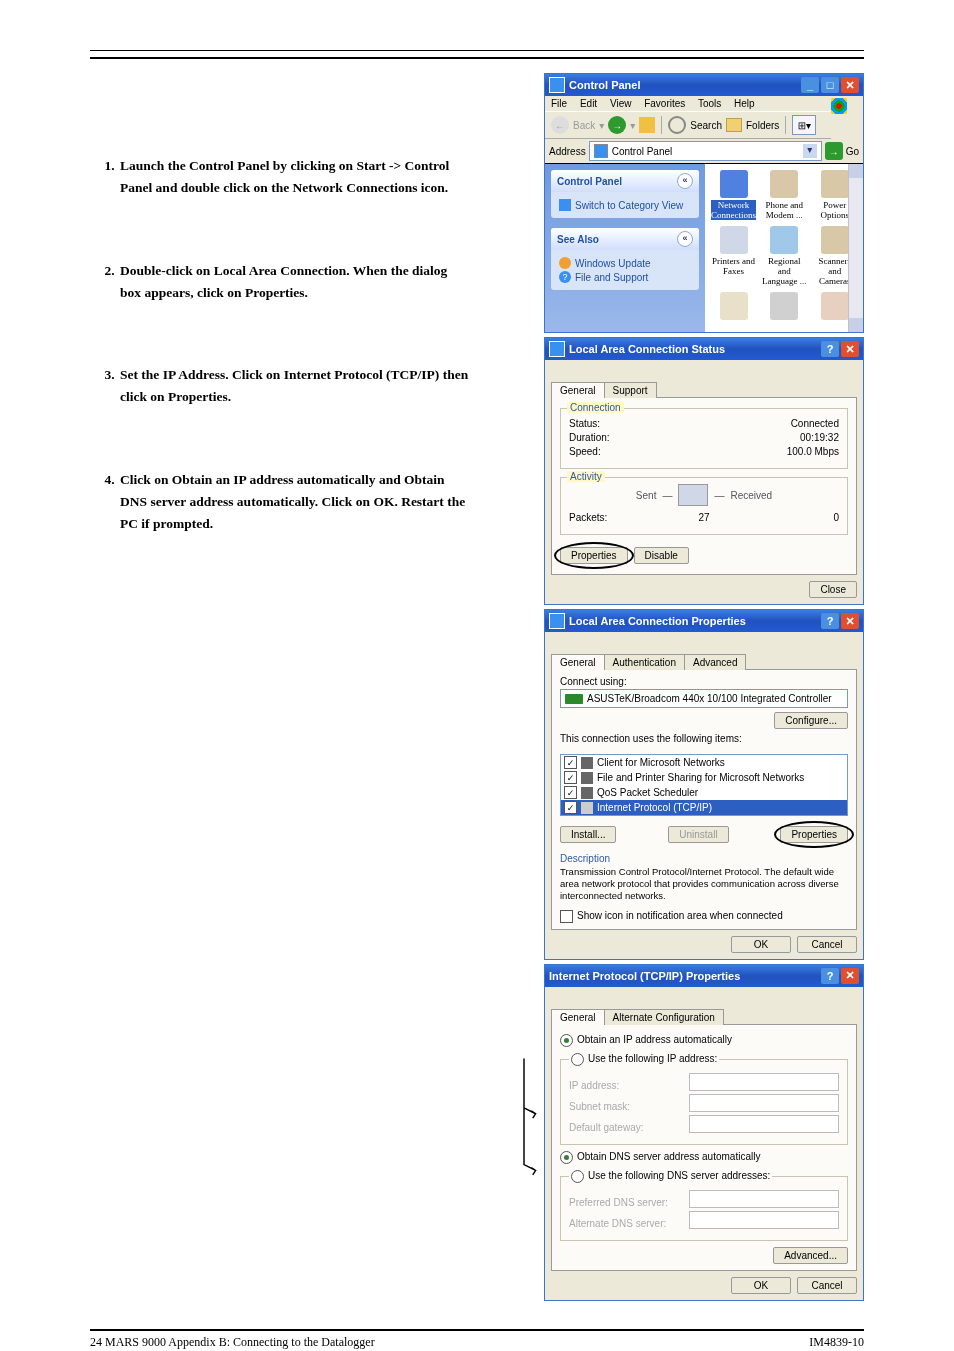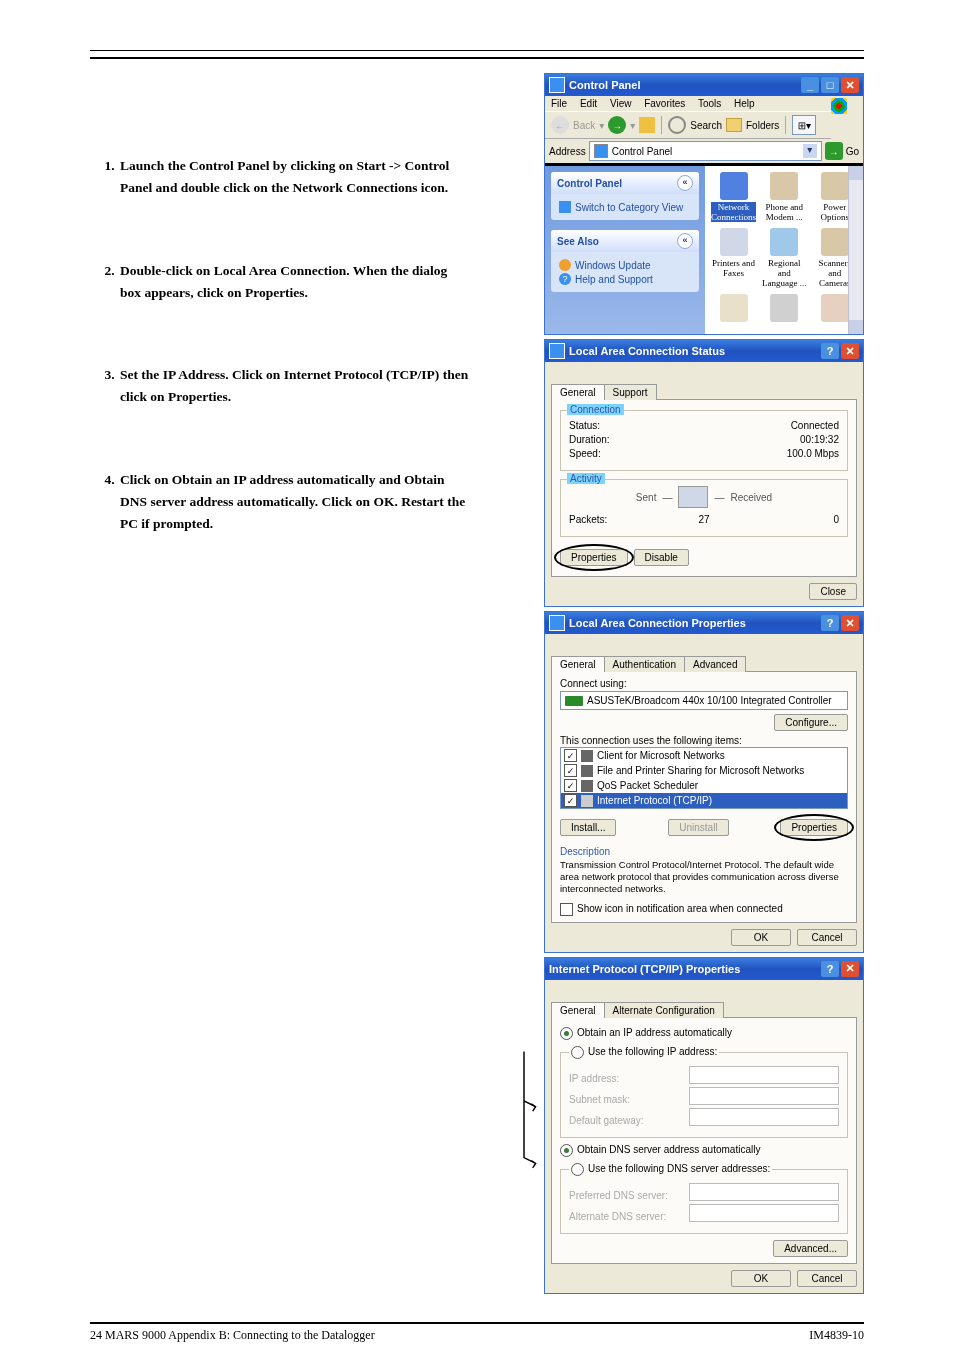--- a/index.html
+++ b/index.html
@@ -29,21 +29,21 @@
   .menubar .logo { float:right; width:16px; height:16px; background:radial-gradient(circle,#f00 0 25%,#0a0 25% 50%,#09f 50% 75%,#fc0 75%); border-radius:2px; }
   .toolbar { background:#ece9d8; border-top:1px solid #fff; border-bottom:1px solid #aaa; padding:3px 6px; display:flex; align-items:center; gap:4px; font-size:10px; }
   .toolbar .circ { width:18px;height:18px;border-radius:50%;display:flex;align-items:center;justify-content:center;color:#fff;font-weight:bold; }
   .toolbar .back { background:#ddd;color:#999; }
   .toolbar .fwd { background:#2c9a2c; }
   .toolbar .up { width:16px;height:16px;background:#f0c040; }
   .toolbar .sep { width:1px;height:18px;background:#aaa;margin:0 2px; }
   .toolbar .mag { width:14px;height:14px;border:2px solid #888;border-radius:50%;position:relative; }
   .toolbar .fld { width:14px;height:12px;background:#f0d070;border:1px solid #c0a040; }
   .toolbar .view { width:22px;height:18px;border:1px solid #7a98c0;display:flex;align-items:center;justify-content:center;background:#f5f5fa; }
-  .addrbar { display:flex; align-items:center; padding:2px 4px; background:#ece9d8; border-bottom:3px solid #000000; font-size:10px; gap:3px; }
+  .addrbar { display:flex; align-items:center; padding:2px 4px; background:#ece9d8; border-bottom:1px solid #000000; font-size:10px; gap:3px; }
   .addrbar .addrbox { flex:1; background:#fff; border:1px solid #7a98c0; height:18px; display:flex; align-items:center; padding:0 4px; }
   .addrbar .go { width:18px;height:18px;background:#2c9a2c;border-radius:3px;color:#fff;display:flex;align-items:center;justify-content:center;font-weight:bold; }
   .cpbody { display:flex; height:168px; background:#fff; }
   .cpside { width:148px; background:linear-gradient(#6f9ae0,#9ab8ea); padding:6px; font-size:10px; }
   .cpside .panel { background:#d8e4f8; border-radius:3px; margin-bottom:10px; overflow:hidden; }
   .cpside .phead { background:linear-gradient(#fff,#d0defc); color:#2050a8; font-weight:bold; padding:3px 6px; display:flex; align-items:center; }
   .cpside .phead .chev { margin-left:auto;width:14px;height:14px;border:1px solid #8aa8d8;border-radius:50%;color:#336;text-align:center;line-height:12px;font-size:9px;background:#fff; }
   .cpside .pbody { padding:5px 8px; color:#2050a8; }
   .cpside .pbody div { margin:2px 0; display:flex; align-items:center; gap:4px; }
   .cpicons { flex:1; padding:4px; overflow:hidden; position:relative; }
@@ -55,21 +55,21 @@
   .scroll { position:absolute; right:0; top:0; bottom:0; width:14px; background:#e8e8f0; border-left:1px solid #c0c0d0; }
   .scroll .arr { height:14px; background:#c8d0e8; }
 
   
   .tabs { padding:22px 6px 0 6px; }
   .tabrow { display:flex; }
   .tab { border:1px solid #999; border-bottom:none; padding:2px 8px; background:#ece9d8; font-size:10px; margin-right:-1px; }
   .tab.active { background:#fcfbf7; position:relative; z-index:2; }
   .tabpane { border:1px solid #999; background:#fcfbf7; padding:6px 8px; margin-top:-1px; }
   .grp { border:1px solid #c8c4b4; padding:6px 8px 8px; margin:4px 0 8px; position:relative; }
-  .grp .glabel { position:absolute; top:-7px; left:6px; background:#7dd3fc; padding:0 3px; color:#3058a8; font-size:10px; }
+  .grp .glabel { position:absolute; top:-7px; left:6px; background:#fef9c3; padding:0 3px; color:#3058a8; font-size:10px; }
   .row { display:flex; justify-content:space-between; margin:3px 0; font-size:10px; }
   .actrow { display:flex; align-items:center; justify-content:center; gap:6px; font-size:10px; color:#555; margin-bottom:6px; }
   .actrow .pcicons { width:28px;height:20px;background:#d0d8e8;border:1px solid #999; }
   .btn { border:1px solid #999; background:#ece9d8; padding:2px 10px; font-size:10px; border-radius:2px; }
   .btnrow { display:flex; gap:6px; padding:4px 0; }
   .circle-hl { position:relative; }
   .circle-hl::after { content:""; position:absolute; left:-6px; top:-5px; right:-6px; bottom:-5px; border:2px solid #000; border-radius:50%; }
   .footer { display:flex; justify-content:flex-end; padding:6px; }
 
   
@@ -179,21 +179,21 @@
                     <span>See Also</span>
                     <span class="chev">«</span>
                   </div>
                 <div class="pbody">
                   <div>
                       <span style="width:12px;height:12px;background:#f0a030;border-radius:50%"></span>
                       <span>Windows Update</span>
                     </div>
                   <div>
                       <span style="width:12px;height:12px;background:#3a90f0;border-radius:50%;color:#fff;text-align:center;font-size:9px;line-height:12px">?</span>
-                      <span>Help and Support</span>
+                      <span>File and Support</span>
                     </div>
                 </div>
               </div>
             </div>
             <div class="cpicons">
               <div class="cpgrid">
                 <div class="cpitem sel">
                     <div class="ico" style="background:#5080e0"></div>
                     <div class="lbl">Network Connections</div>
                   </div>
@@ -298,21 +298,21 @@
               <div class="tab">Authentication</div>
               <div class="tab">Advanced</div>
             </div>
             <div class="tabpane">
               <div style="font-size:10px;margin-bottom:2px">Connect using:</div>
               <div class="adapterbox">
                   <span class="nic"></span>
                   <span>ASUSTeK/Broadcom 440x 10/100 Integrated Controller</span>
                 </div>
               <div style="text-align:right;margin:4px 0"><button class="btn">Configure...</button></div>
-              <div style="font-size:10px;margin-bottom:1px">This connection uses the following items:</div>
+              <div style="font-size:10px;margin-bottom:10px">This connection uses the following items:</div>
               <div class="listbox">
                 <div class="li">
                     <span class="chk">✓</span>
                     <span class="liicon" style="background:#666"></span>
                     <span>Client for Microsoft Networks</span>
                   </div>
                 <div class="li">
                     <span class="chk">✓</span>
                     <span class="liicon" style="background:#666"></span>
                     <span>File and Printer Sharing for Microsoft Networks</span>

